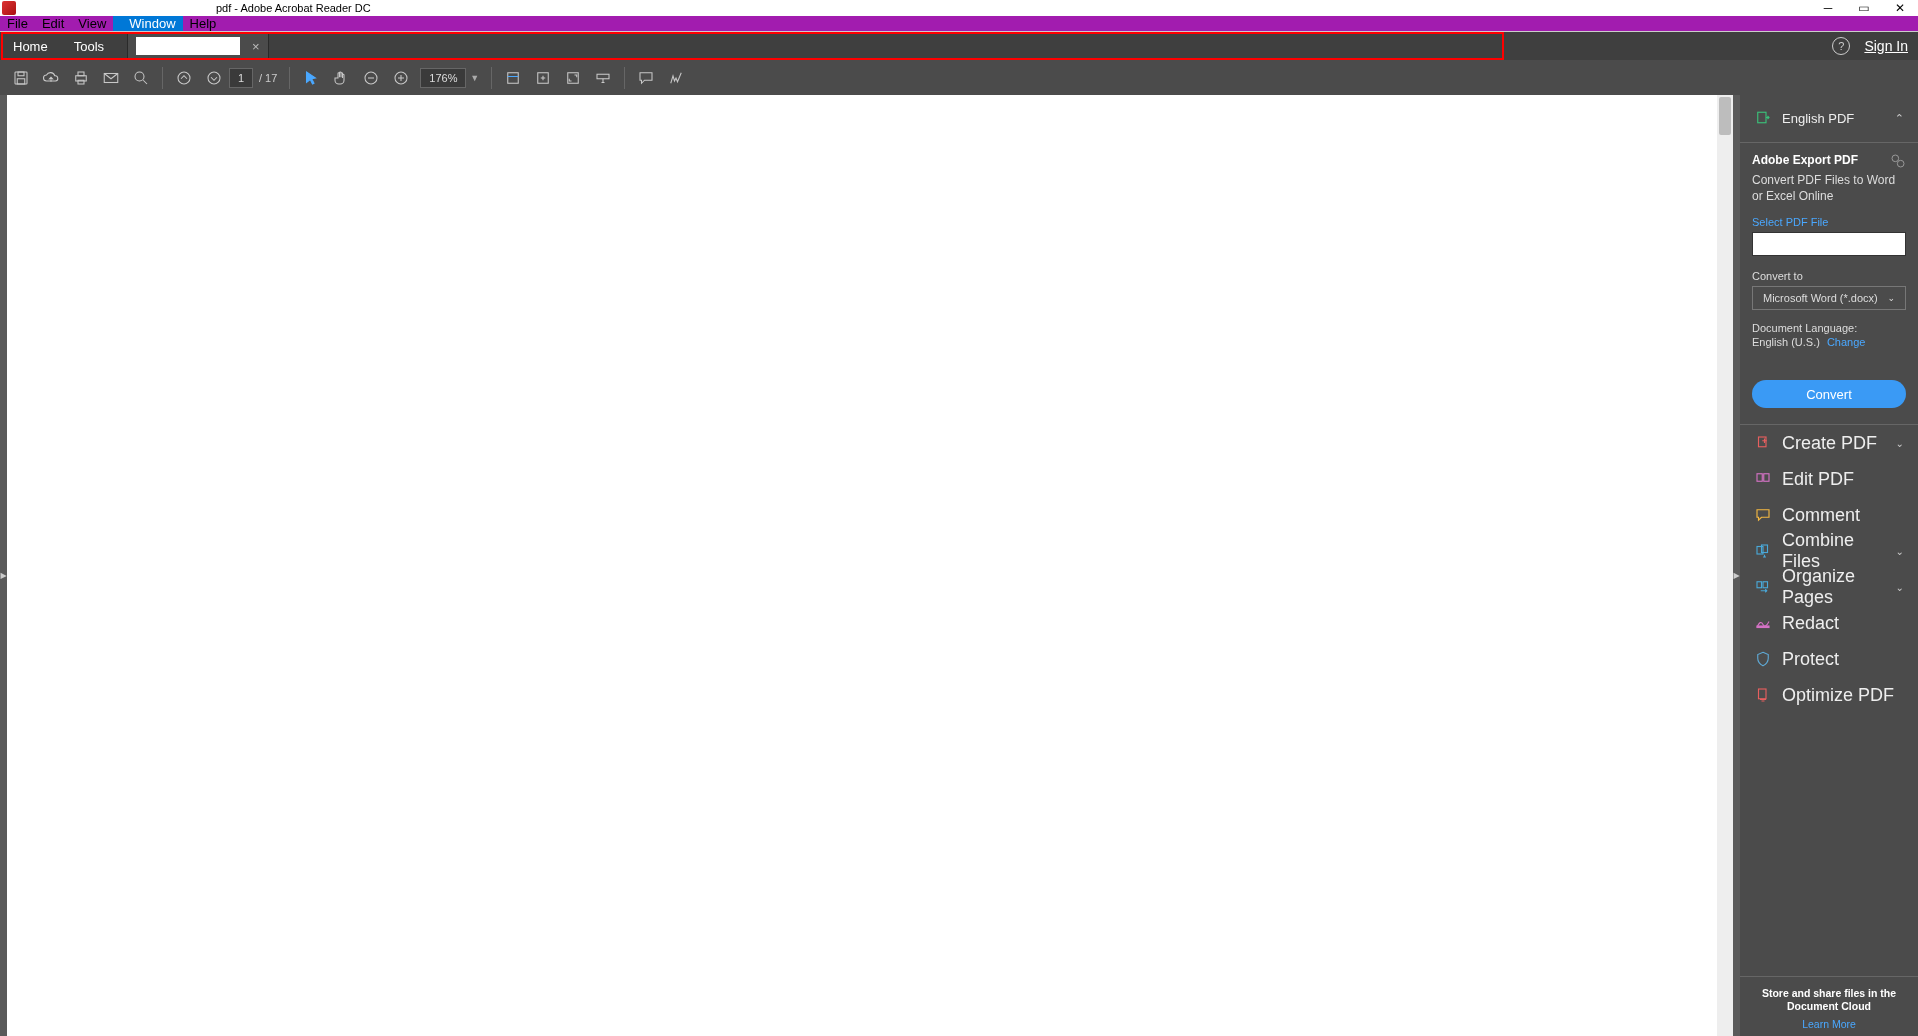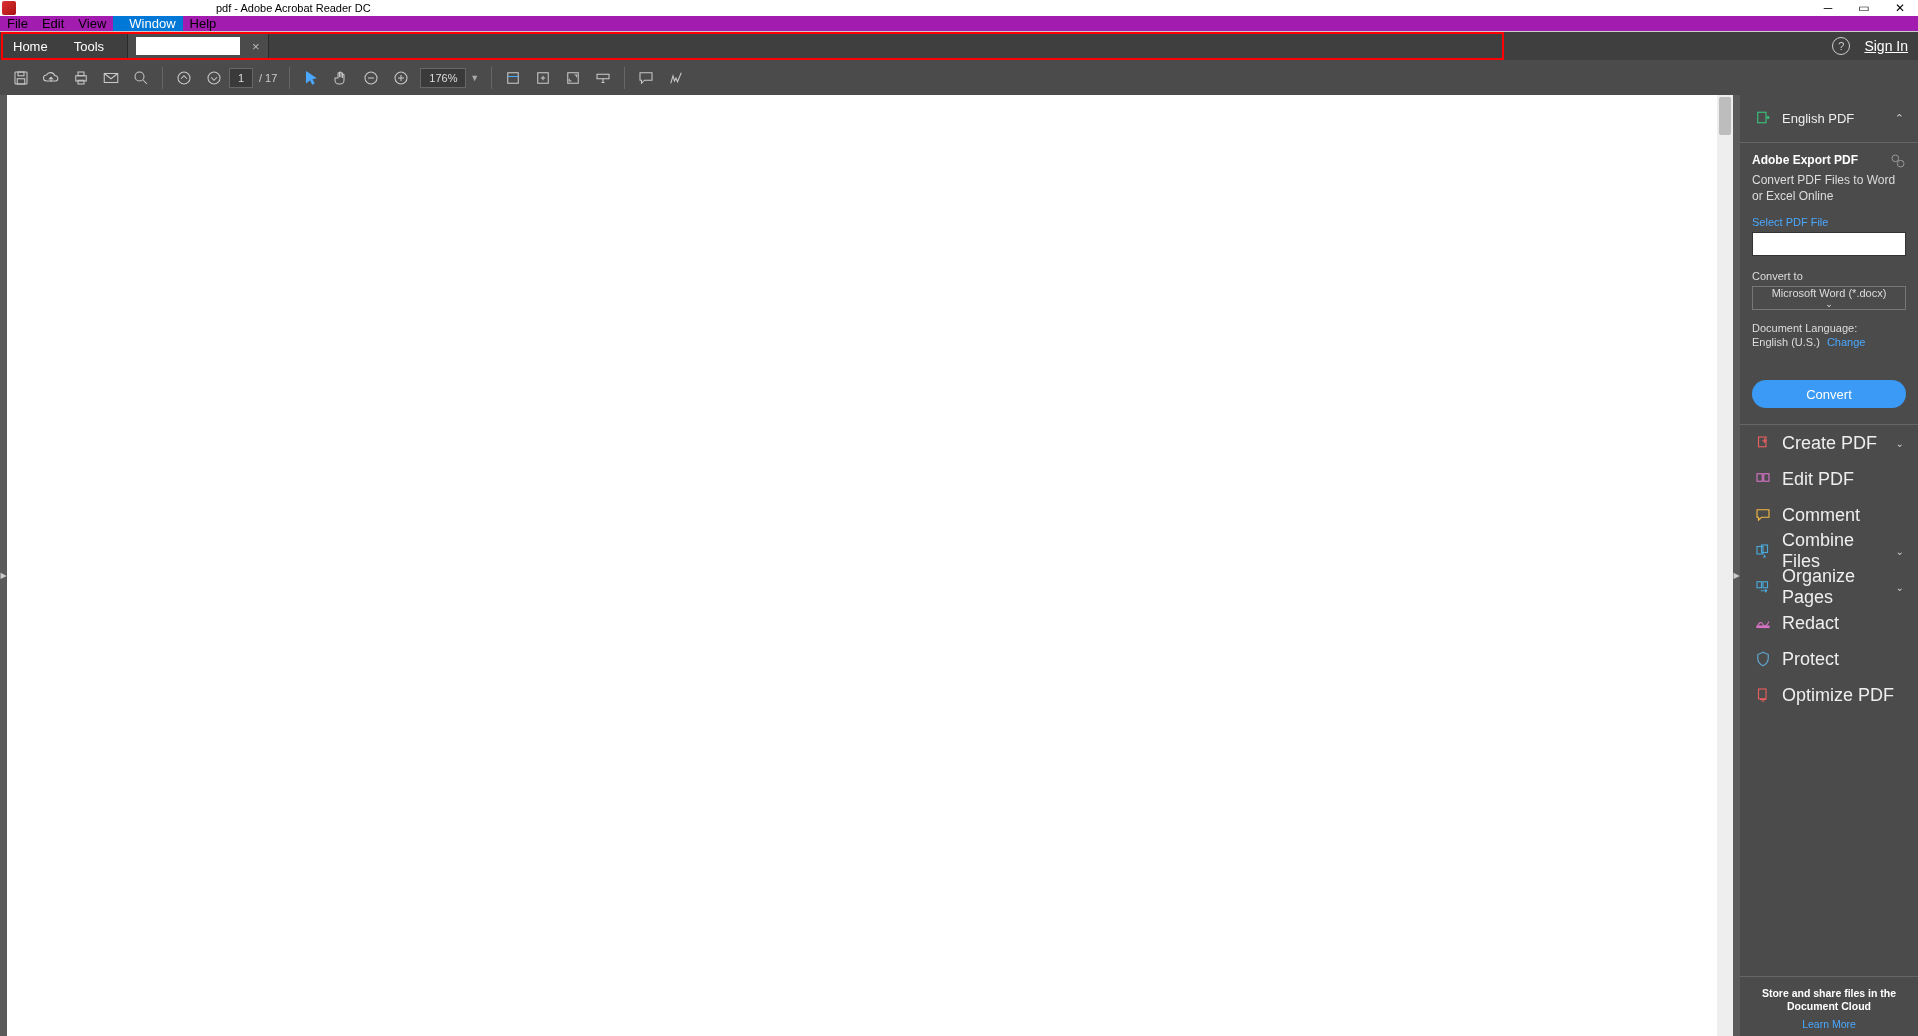--- a/index.html
+++ b/index.html
@@ -55,21 +55,21 @@
 .rpanel .section-head { height: 48px; display: flex; align-items: center; padding: 0 14px; border-bottom: 1px solid #666; }
 .rpanel .section-head .hicon { width:18px; height:18px; margin-right:10px; }
 .rpanel .section-head .hlabel { flex:1; font-size:13px; color:#eee; }
 .rpanel .section-head .caret { font-size:11px; color:#ccc; }
 .rpanel .expand-body { padding: 10px 12px 16px; border-bottom: 1px solid #666; }
 .rpanel .expand-body .subtitle { font-weight: bold; font-size: 12px; color:#fff; display:flex; justify-content:space-between; align-items:flex-start; }
 .rpanel .expand-body .desc { font-size: 12px; color:#ddd; margin-top:4px; line-height:1.3; }
 .rpanel .expand-body .lbl { font-size: 11px; color:#4aa8ff; margin-top:12px; }
 .rpanel .expand-body .filebox { width: 100%; height: 24px; background:#fff; border:1px solid #333; margin-top:4px; }
 .rpanel .expand-body .lbl2 { font-size: 11px; color:#ddd; margin-top:14px; }
-.rpanel .expand-body .select { width:100%; height:24px; border:1px solid #777; background:#4b4b4b; margin-top:4px; display:flex; align-items:center; padding:0 10px; font-size:11px; justify-content:space-between;flex-direction:column; }
+.rpanel .expand-body .select { width:100%; height:24px; border:1px solid #777; background:#4b4b4b; margin-top:4px; display:flex; align-items:center; padding:0 10px; font-size:11px; justify-content:space-between; }
 .rpanel .expand-body .langlbl { font-size:11px; color:#ddd; margin-top:12px; }
 .rpanel .expand-body .lang { font-size:11px; color:#ddd; margin-top:2px; }
 .rpanel .expand-body .lang a { color:#4aa8ff; margin-left:4px; }
 .rpanel .expand-body .convert-btn { width:100%; height:28px; background:#3a9af5; color:#fff; border:none; border-radius:14px; margin-top:32px; font-size:13px; }
 .rpanel .tool-row { height: 36px; display:flex; align-items:center; padding:0 14px; }
 .rpanel .tool-row .ticon { width:18px; height:18px; margin-right:10px; display:flex; align-items:center; justify-content:center; }
 .rpanel .tool-row .tlabel { flex:1; font-size:18px; color:#eee; }
 .rpanel .tool-row .tcaret { font-size:10px; color:#ccc; }
 .rpanel .footer { margin-top:auto; padding:10px 8px 6px; text-align:center; border-top:1px solid #666; }
 .rpanel .footer .ftext { font-size:10.5px; font-weight:bold; color:#fff; line-height:1.3; }

